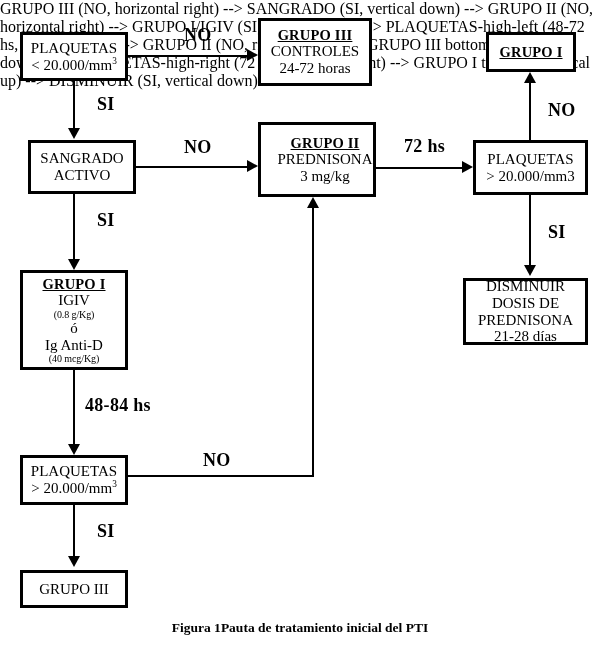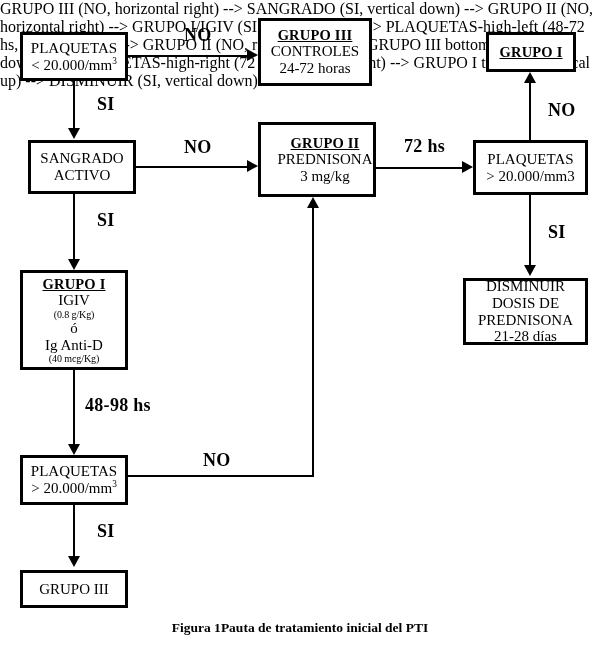--- a/index.html
+++ b/index.html
@@ -204,21 +204,21 @@
   <div class="elabel" style="left:184px; top:137px;">NO</div>
 
    GRUPO I/IGIV (SI, vertical down) --&gt;
   <div class="vline" style="left:73px; top:194px; height:68px;"></div>
   <div class="arrow down" style="left:68px; top:259px;"></div>
   <div class="elabel" style="left:97px; top:210px;">SI</div>
 
    PLAQUETAS-high-left (48-72 hs, vertical down) --&gt;
   <div class="vline" style="left:73px; top:370px; height:78px;"></div>
   <div class="arrow down" style="left:68px; top:444px;"></div>
-  <div class="elabel" style="left:85px; top:395px;">48-98 hs</div>
+  <div class="elabel" style="left:85px; top:395px;">48-84 hs</div>
 
    GRUPO II (NO, right then up) --&gt;
   <div class="hline" style="left:128px; top:475px; width:186px;"></div>
   <div class="vline" style="left:312px; top:208px; height:268px;"></div>
   <div class="arrow up" style="left:307px; top:197px;"></div>
   <div class="elabel" style="left:203px; top:450px;">NO</div>
 
    GRUPO III bottom (SI, vertical down) --&gt;
   <div class="vline" style="left:73px; top:505px; height:54px;"></div>
   <div class="arrow down" style="left:68px; top:556px;"></div>

